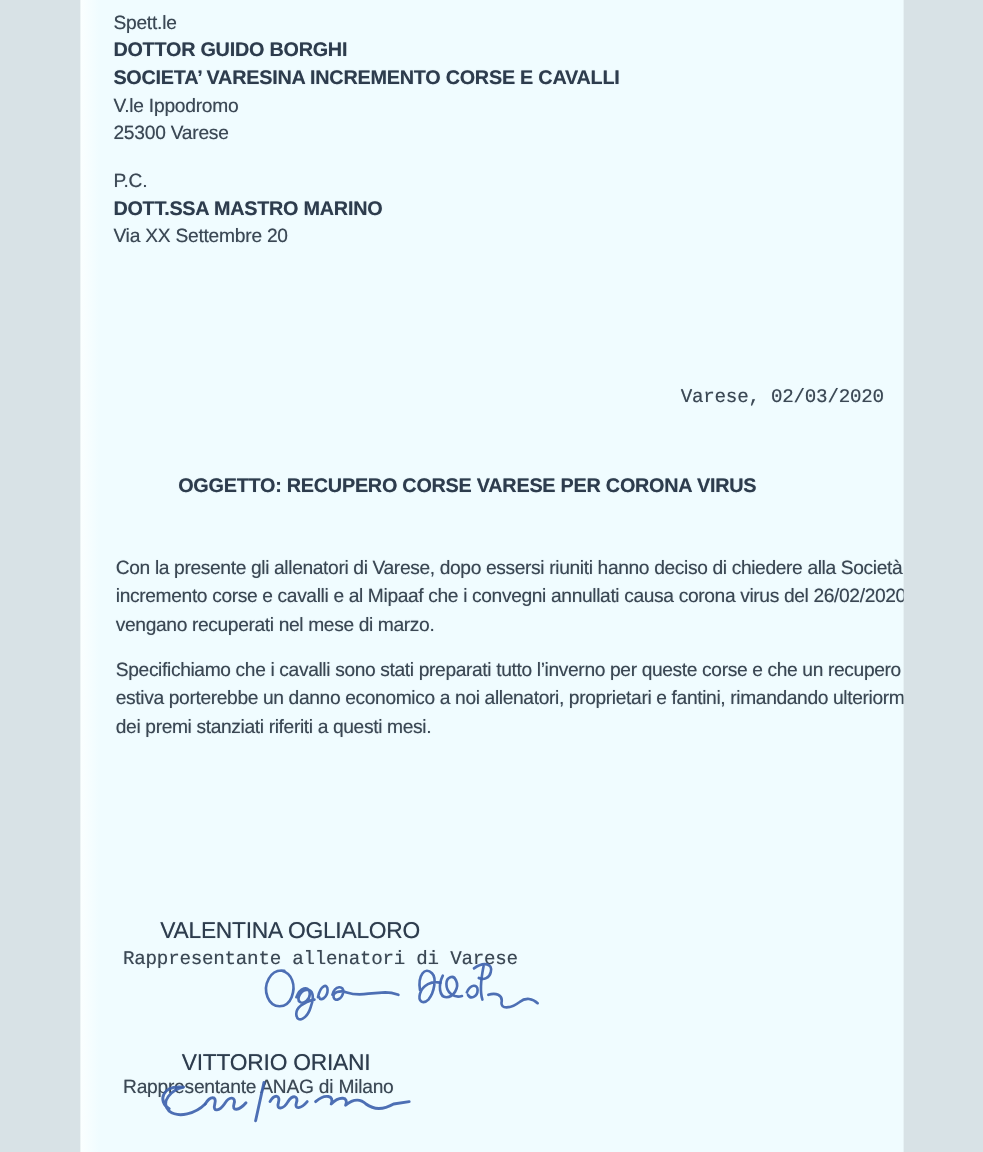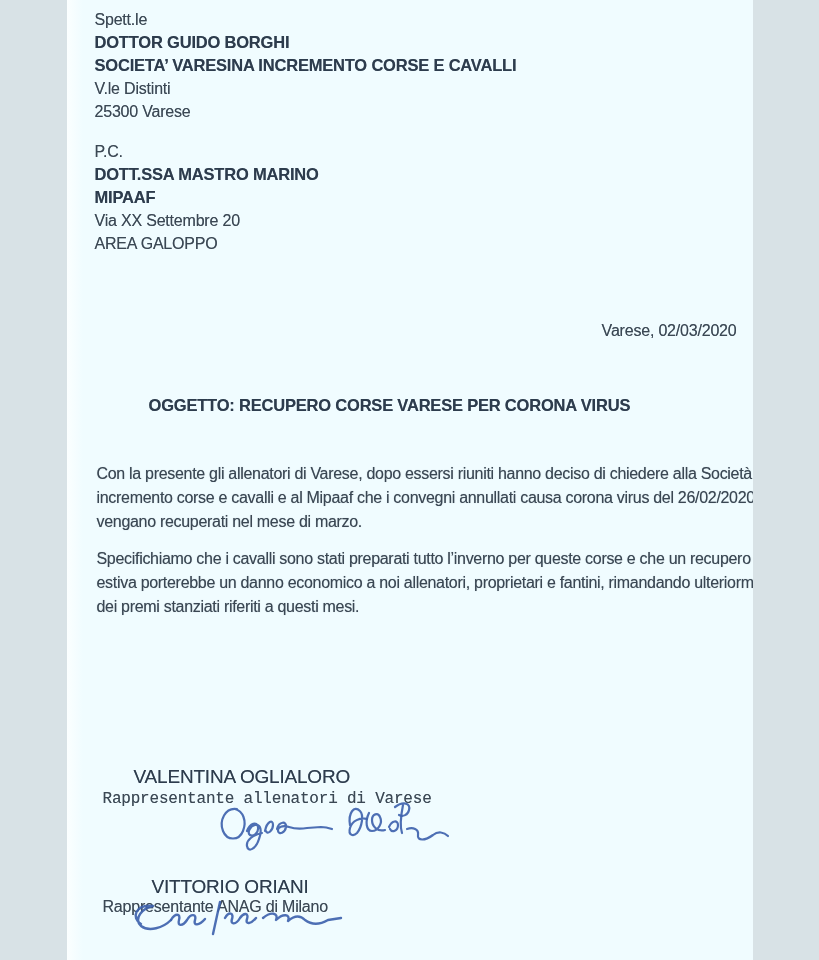--- a/index.html
+++ b/index.html
@@ -31,20 +31,21 @@
     color:#2d3c4d;
   }
   .dateline{
     position:absolute;
     top:322px;
     right:16px;
     font-size:16px;
     letter-spacing:-0.2px;
     color:#3b4854;
     text-shadow:0 0 0.6px rgba(48,62,78,.55);
+    font-family:Liberation Mono, monospace;
   }
   .subject{
     position:absolute;
     left:82px;
     top:396px;
     font-size:16.5px;
     font-weight:bold;
     letter-spacing:-0.2px;
     color:#2d3c4d;
     text-shadow:0 0 0.6px rgba(45,60,77,.6);
@@ -88,30 +89,28 @@
 </style>
 </head>
 <body>
 
 <div class="page">
 
   <div class="addr" style="top:8px;">
     <div>Spett.le</div>
     <div class="b">DOTTOR GUIDO BORGHI</div>
     <div class="b">SOCIETA’ VARESINA INCREMENTO CORSE E CAVALLI</div>
-    <div>V.le Distinti</div>
+    <div>V.le Ippodromo</div>
     <div>25300 Varese</div>
   </div>
 
   <div class="addr" style="top:140px;">
     <div>P.C.</div>
     <div class="b">DOTT.SSA MASTRO MARINO</div>
-    <div class="b">MIPAAF</div>
     <div>Via XX Settembre 20</div>
-    <div>AREA GALOPPO</div>
   </div>
 
   <div class="dateline">Varese, 02/03/2020</div>
 
   <div class="subject">OGGETTO: RECUPERO CORSE VARESE PER CORONA VIRUS</div>
 
   <div class="body-text">
     <p>Con la presente gli allenatori di Varese, dopo essersi riuniti hanno deciso di chiedere alla Società Varesina incremento corse e cavalli e al Mipaaf che i convegni annullati causa corona virus del 26/02/2020 e 04/03/2020 vengano recuperati nel mese di marzo.</p>
     <p>Specifichiamo che i cavalli sono stati preparati tutto l’inverno per queste corse e che un recupero nella riunione estiva porterebbe un danno economico a noi allenatori, proprietari e fantini, rimandando ulteriormente i pagamenti dei premi stanziati riferiti a questi mesi.</p>
     <p class="closing">Distinti saluti</p>

